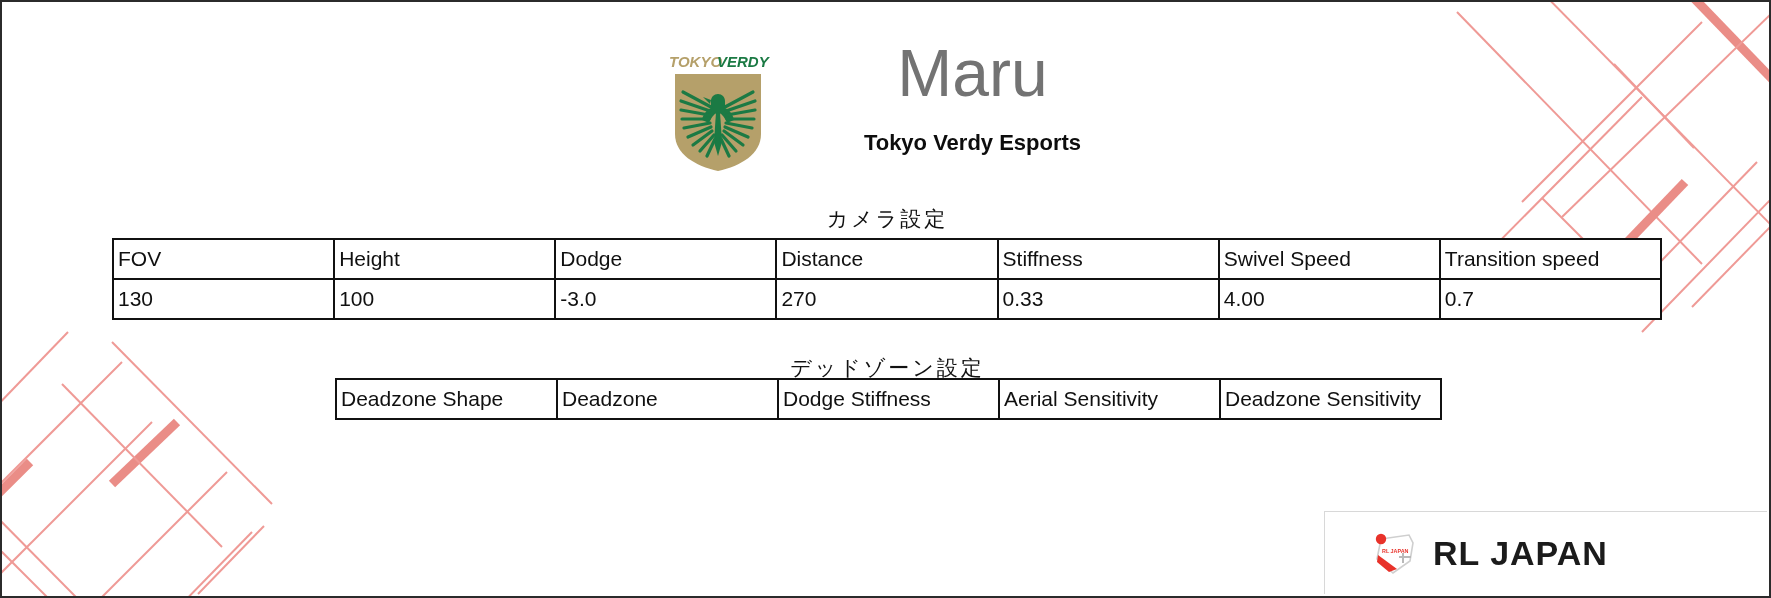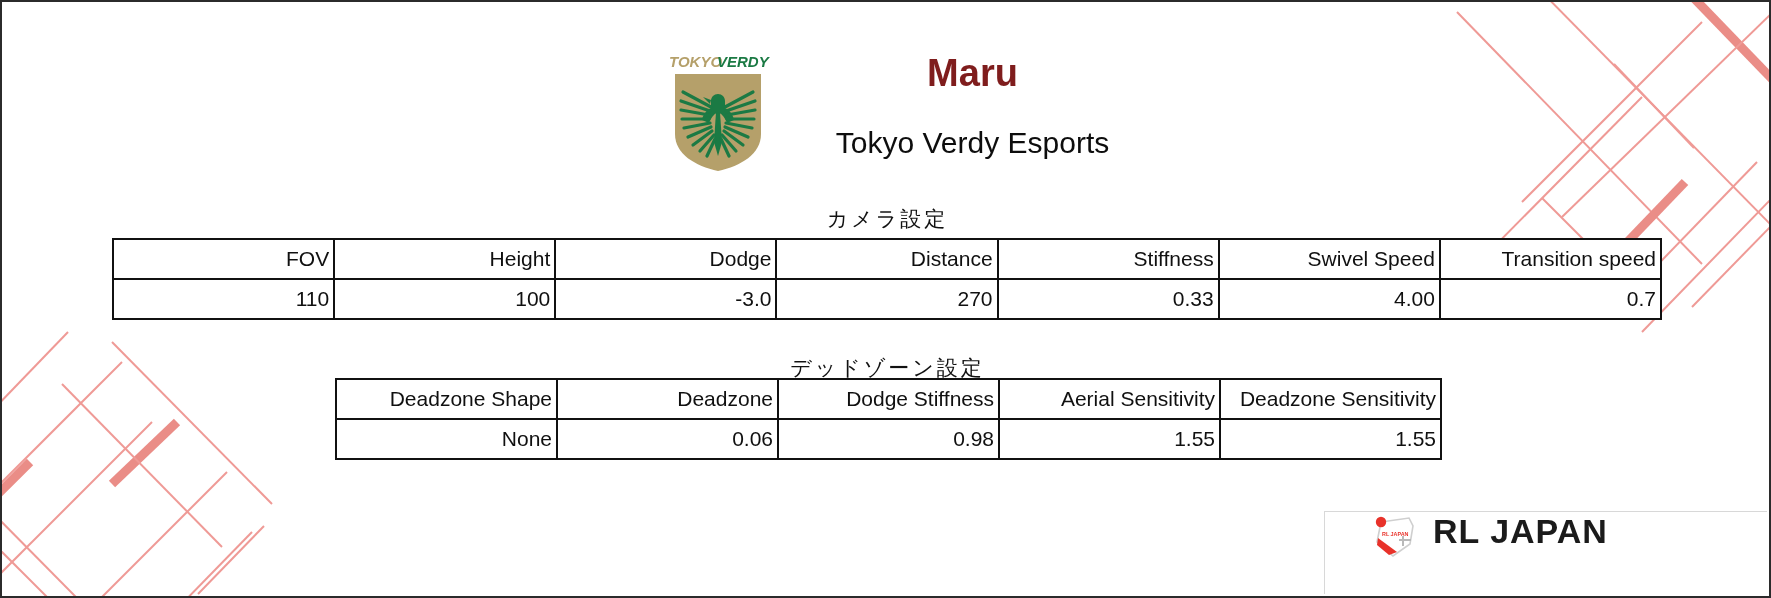--- a/index.html
+++ b/index.html
@@ -22,60 +22,60 @@
   .deco-layer{position:absolute;top:0;left:0;width:1771px;height:598px;pointer-events:none;}
 
   
   .header{
     position:absolute;left:0;top:40px;width:1771px;
     display:flex;align-items:flex-start;justify-content:center;
   }
   .crest-wrap{width:130px;height:122px;position:relative;margin-top:8px;}
   .title-block{margin-left:40px;width:300px;text-align:center;}
   .main-title{
-    font-size:38px;line-height:62px;color:#7f1d1d;font-weight:700;
+    font-size:66px;line-height:62px;color:#737373;font-weight:400;
     letter-spacing:0px;
   }
   .sub-title{
-    margin-top:26px;font-size:30px;line-height:26px;color:#0d0d0d;font-weight:400;
+    margin-top:26px;font-size:22px;line-height:26px;color:#0d0d0d;font-weight:700;
   }
 
   
   .section-caption{
     position:absolute;width:1771px;text-align:center;
     font-size:21px;color:#111111;letter-spacing:3px;
   }
   #cap-camera{top:203px;}
   #cap-deadzone{top:352px;}
 
   
   table.spec{
     position:absolute;border-collapse:collapse;background:#ffffff;
     table-layout:fixed;
   }
   table.spec td{
     border:2px solid #111111;
-    text-align:right;
+    text-align:left;
     font-size:21px;
     color:#101010;
     height:36px;
     padding:1px 4px;
     white-space:nowrap;
     overflow:hidden;
     background:#ffffff;
   }
   #camera-table{left:110px;top:236px;width:1550px;}
   #deadzone-table{left:333px;top:376px;width:1107px;}
 
   
   .rl-badge{
     position:absolute;right:2px;bottom:2px;
     width:443px;height:83px;background:#ffffff;
     border-top:1px solid #d8d8d8;border-left:1px solid #d8d8d8;
-    display:flex;align-items:flex-start;
+    display:flex;align-items:center;
     box-sizing:border-box;
     padding-left:44px;
   }
   .rl-mark{width:52px;height:48px;position:relative;flex:0 0 auto;}
   .rl-text{
     margin-left:12px;font-size:34px;font-weight:bold;color:#1b1b1b;
     letter-spacing:1px;font-family:"Liberation Sans","DejaVu Sans",sans-serif;
   }
 </style>
 </head>
@@ -171,48 +171,41 @@
       <tr>
         <td>FOV</td>
         <td>Height</td>
         <td>Dodge</td>
         <td>Distance</td>
         <td>Stiffness</td>
         <td>Swivel Speed</td>
         <td>Transition speed</td>
       </tr>
       <tr>
-        <td>110</td>
+        <td>130</td>
         <td>100</td>
         <td>-3.0</td>
         <td>270</td>
         <td>0.33</td>
         <td>4.00</td>
         <td>0.7</td>
       </tr>
     </tbody>
   </table>
 
   <div class="section-caption" id="cap-deadzone">デッドゾーン設定</div>
 
   <table class="spec" id="deadzone-table">
     <tbody>
       <tr>
         <td>Deadzone Shape</td>
         <td>Deadzone</td>
         <td>Dodge Stiffness</td>
         <td>Aerial Sensitivity</td>
         <td>Deadzone Sensitivity</td>
-      </tr>
-      <tr>
-        <td>None</td>
-        <td>0.06</td>
-        <td>0.98</td>
-        <td>1.55</td>
-        <td>1.55</td>
       </tr>
     </tbody>
   </table>
 
   <div class="rl-badge">
     <div class="rl-mark">
       <svg viewBox="0 0 52 48" width="52" height="48" xmlns="http://www.w3.org/2000/svg">
         <path d="M12 10 L40 6 L44 14 L41 32 L24 44 L8 30 Z" fill="#ffffff" stroke="#cfcfcf" stroke-width="1.6"></path>
         <path d="M9 26 L28 40 L20 43 L8 33 Z" fill="#e8322a"></path>
         <circle cx="12" cy="10" r="5.2" fill="#e8322a"></circle>

